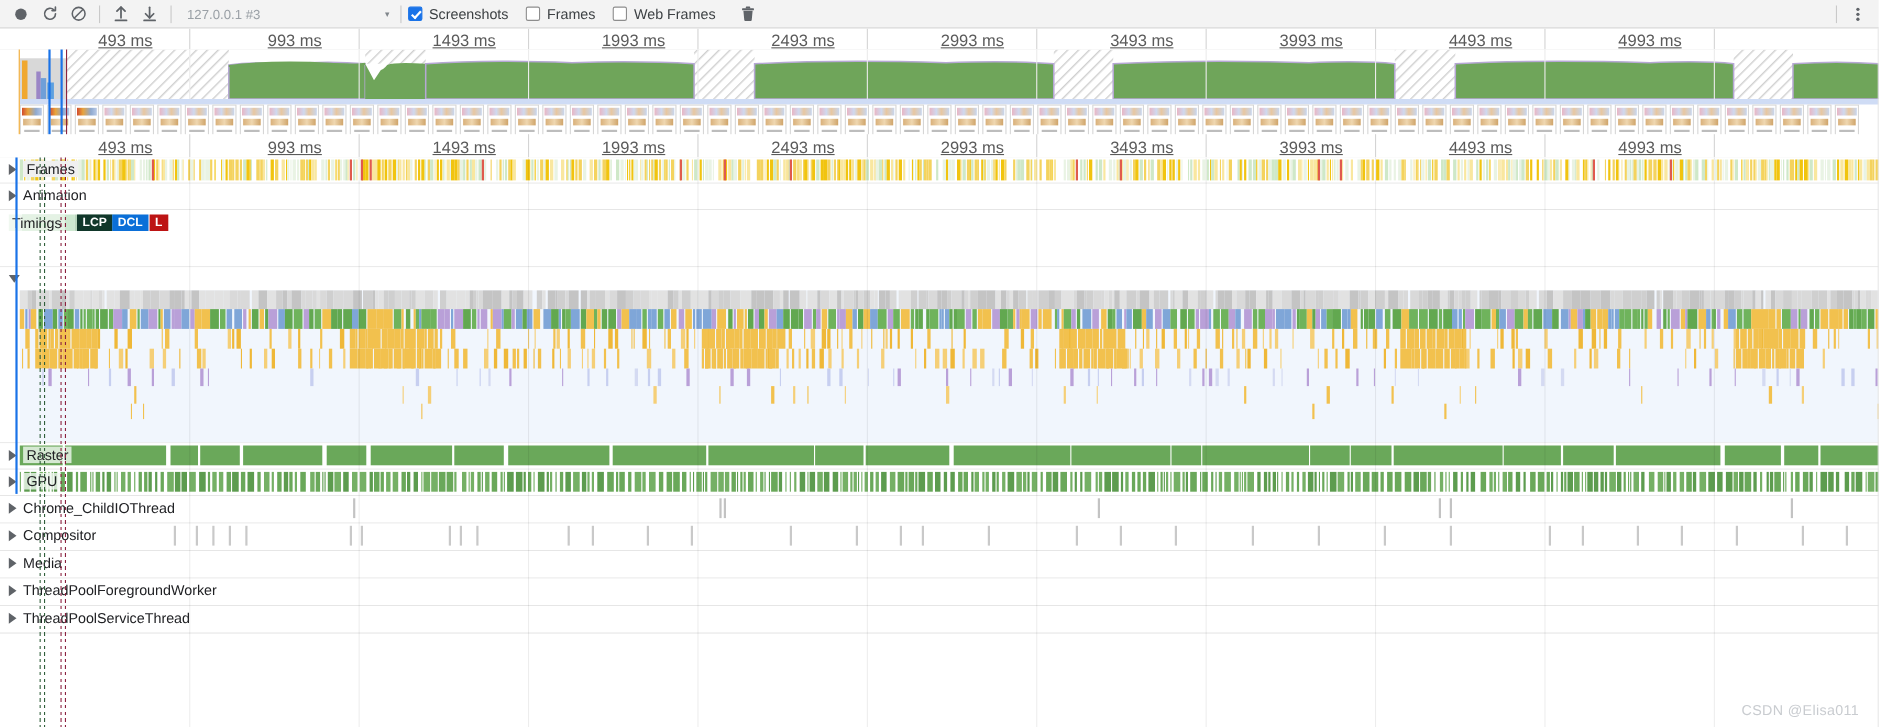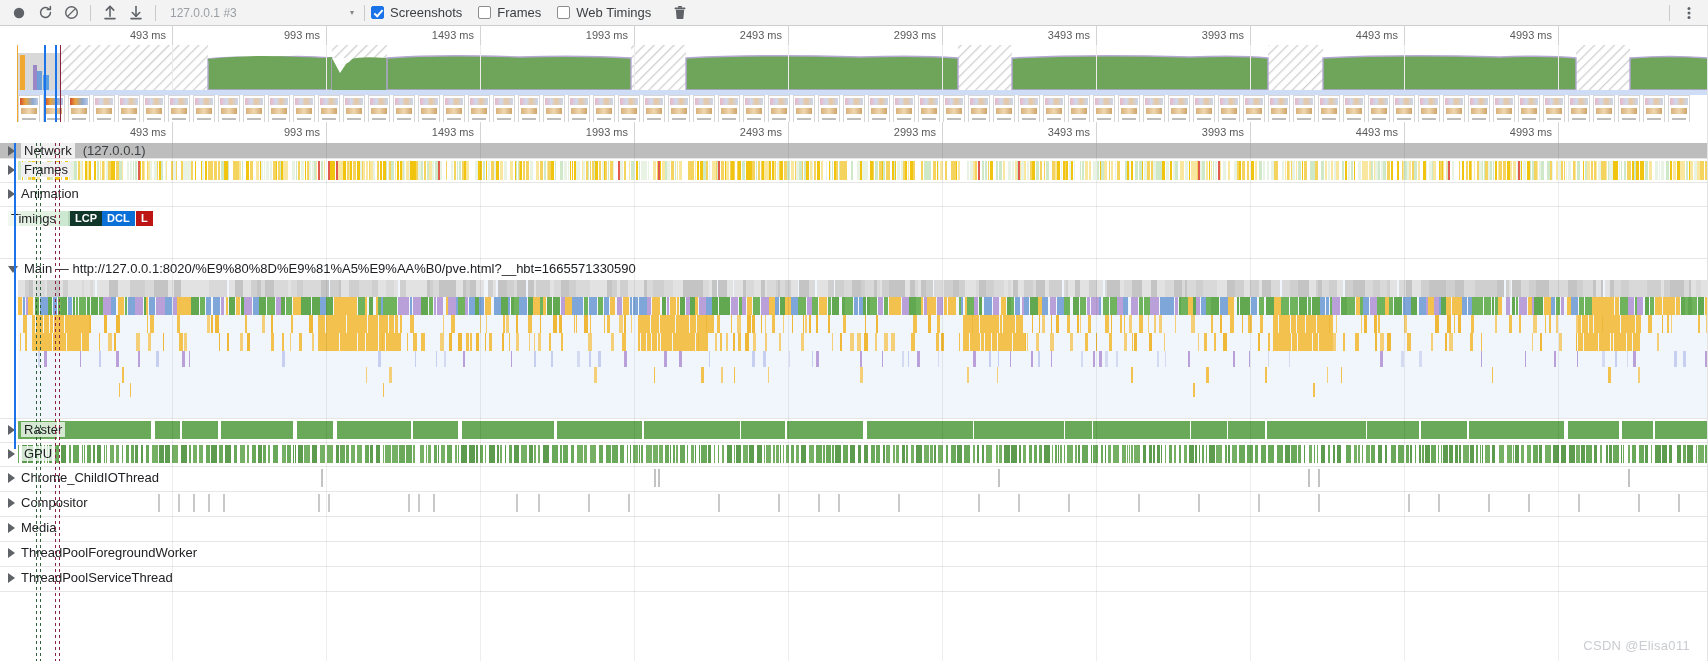--- a/index.html
+++ b/index.html
@@ -37,21 +37,21 @@
     content:"";position:absolute;left:4px;top:1px;width:3px;height:7px;
     border:solid #fff;border-width:0 2px 2px 0;transform:rotate(42deg);
   }
   .cb-label{font-size:13px;color:#3c4043;white-space:nowrap;}
   .tb-right{margin-left:auto;display:flex;align-items:center;}
 
   
   .overview{position:absolute;left:0;top:26px;width:1708px;height:104px;background:#fff;overflow:hidden;}
   .ov-ruler{position:absolute;left:0;top:0;width:1708px;height:19px;border-bottom:1px solid #e0e0e0;}
   .ruler-tick{position:absolute;top:0;height:19px;border-left:1px solid #d4d4d4;}
-  .ruler-label{position:absolute;top:3px;font-size:11px;color:#5a5a5a;text-align:right;}
+  .ruler-label{position:absolute;top:3px;font-size:15px;color:#5a5a5a;text-align:center;text-decoration:underline;}
 
   .ov-cpu{position:absolute;left:0;top:19px;width:1708px;height:45px;overflow:hidden;background:#fff;}
   .ov-film{position:absolute;left:0;top:64px;width:1708px;height:40px;background:#fff;overflow:hidden;}
   .film-band{position:absolute;left:18px;top:0px;right:0;height:5px;background:#cfdcf5;}
   .film-strip{position:absolute;left:18px;top:5px;height:33px;display:flex;gap:3px;}
   .shot{width:22px;height:31px;background:#fff;border:1px solid #d6d6d6;box-sizing:border-box;position:relative;overflow:hidden;}
   .shot .s1{position:absolute;left:1px;right:1px;top:2px;height:7px;background:linear-gradient(90deg,#e8b6c4 0,#cfd9ef 35%,#e8c7a0 60%,#c8d6ee 100%);}
   .shot .s2{position:absolute;left:2px;right:2px;top:12px;height:6px;background:linear-gradient(90deg,#d9b07a 0,#efd7b0 50%,#cfa46a 100%);}
   .shot .s3{position:absolute;left:3px;right:3px;top:22px;height:2px;background:#bdbdbd;}
   .shot.wide .s1{background:linear-gradient(90deg,#d14b2e 0,#e8a33b 30%,#8fa9cf 70%,#b8c9e6 100%);}
@@ -171,21 +171,21 @@
       <span class="cb-label">Screenshots</span>
     </label>
 
     <label class="cb-wrap">
       <span class="cb"></span>
       <span class="cb-label">Frames</span>
     </label>
 
     <label class="cb-wrap">
       <span class="cb"></span>
-      <span class="cb-label">Web Timings</span>
+      <span class="cb-label">Web Frames</span>
     </label>
 
     <div class="tb-btn" title="Collect garbage">
       <svg width="14" height="15" viewBox="0 0 14 15" fill="#5f6368">
         <rect x="1.6" y="2.6" width="10.8" height="1.7" rx=".5"></rect>
         <rect x="5" y="1" width="4" height="1.8" rx=".6"></rect>
         <path d="M2.8 4.8h8.4l-.8 8.4a1 1 0 0 1-1 .9H4.6a1 1 0 0 1-1-.9z"></path>
       </svg>
     </div>
 
@@ -635,27 +635,20 @@
       <div class="ruler-tick" style="left: 1404px;"></div>
       <div class="ruler-label" style="left: 1294px; width: 104px;">4493 ms</div>
       <div class="ruler-tick" style="left: 1558px;"></div>
       <div class="ruler-label" style="left: 1448px; width: 104px;">4993 ms</div>
     </div>
 
   <div class="tracks">
 
     <div class="sel-left" style="height:306px;"></div>
 
-    <div class="track trk-network">
-      <div class="track-header" style="padding-top:0;align-items:center;">
-        <div class="arrow" style="margin-top:0;"></div>
-        <span class="tname boxed">Network</span>
-        <span class="tsub">(127.0.0.1)</span>
-      </div>
-    </div>
 
     <div class="track trk-frames">
       <div class="flame" id="framesFlame" style="left:18px;right:0;top:2px;height:19px;">
           <div style="position:absolute;left:0px;top:0;width:3px;height:100%;background:#cfe8c8;"></div>
           <div style="position:absolute;left:4px;top:0;width:1px;height:100%;background:#f1c40f;"></div>
           <div style="position:absolute;left:6px;top:0;width:3px;height:100%;background:#e9f3e4;"></div>
           <div style="position:absolute;left:10px;top:0;width:3px;height:100%;background:#f4d35e;"></div>
           <div style="position:absolute;left:13px;top:0;width:1px;height:100%;background:#cfe8c8;"></div>
           <div style="position:absolute;left:14px;top:0;width:3px;height:100%;background:#f1c40f;"></div>
           <div style="position:absolute;left:17px;top:0;width:1px;height:100%;background:#f9e79f;"></div>
@@ -1268,21 +1261,20 @@
         <span class="tname boxed" style="background:rgba(235,245,235,.75);">Timings</span>
       </div>
       <div class="badge" style="left: 70px; background: rgb(17, 55, 42); color: rgb(255, 255, 255);">LCP</div>
       <div class="badge" style="left: 102px; background: rgb(11, 111, 216); color: rgb(255, 255, 255);">DCL</div>
       <div class="badge" style="left: 136px; background: rgb(189, 20, 20); color: rgb(255, 255, 255);">L</div>
     </div>
 
     <div class="track trk-main">
       <div class="main-label">
         <div class="arrow open"></div>
-        <span class="main-url">Main — http://127.0.0.1:8020/%E9%80%8D%E9%81%A5%E9%AA%B0/pve.html?__hbt=1665571330590</span>
       </div>
       <div class="flame-bg" style="top:21px;height:139px;left:18px;right:0;"></div>
       <div class="flame" id="mainRow0" style="left:18px;right:0;top:21px;height:17px;">
           <div style="position:absolute;left:0px;top:0;width:7px;height:100%;background:#e2e2e2;"></div>
           <div style="position:absolute;left:7px;top:0;width:4px;height:100%;background:#cfcfcf;"></div>
           <div style="position:absolute;left:11px;top:0;width:4px;height:100%;background:#c4c4c4;"></div>
           <div style="position:absolute;left:15px;top:0;width:3px;height:100%;background:#e2e2e2;"></div>
           <div style="position:absolute;left:18px;top:0;width:4px;height:100%;background:#d9d9d9;"></div>
           <div style="position:absolute;left:22px;top:0;width:5px;height:100%;background:#d9d9d9;"></div>
           <div style="position:absolute;left:27px;top:0;width:2px;height:100%;background:#e2e2e2;"></div>

